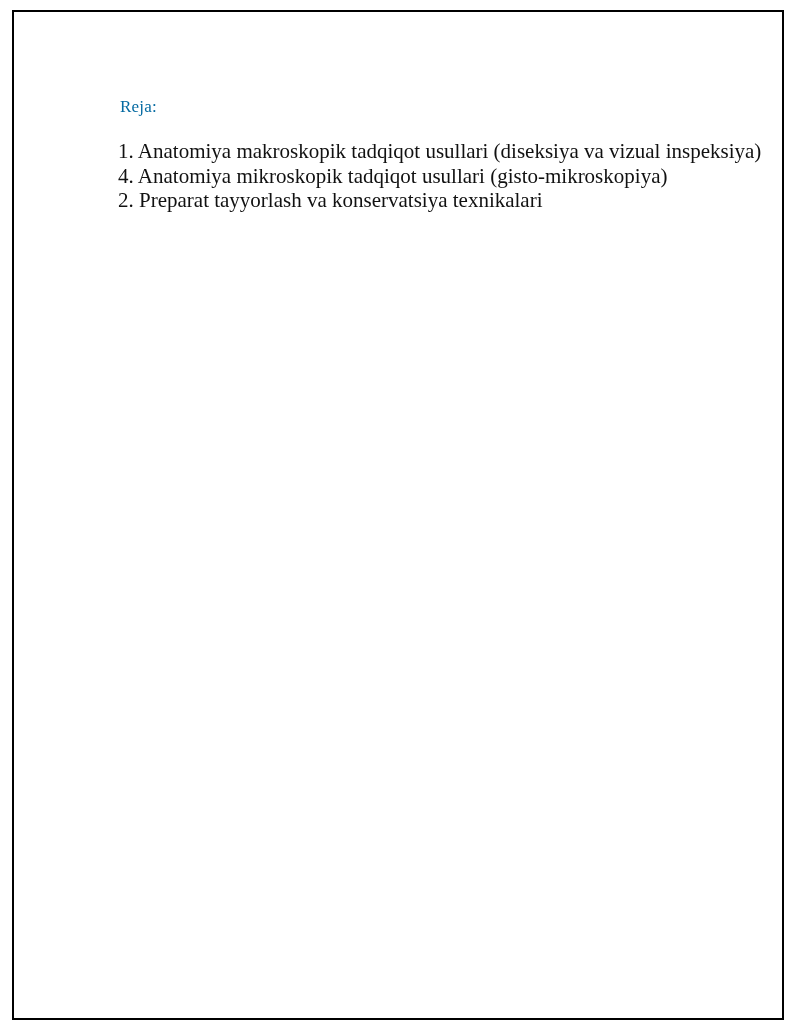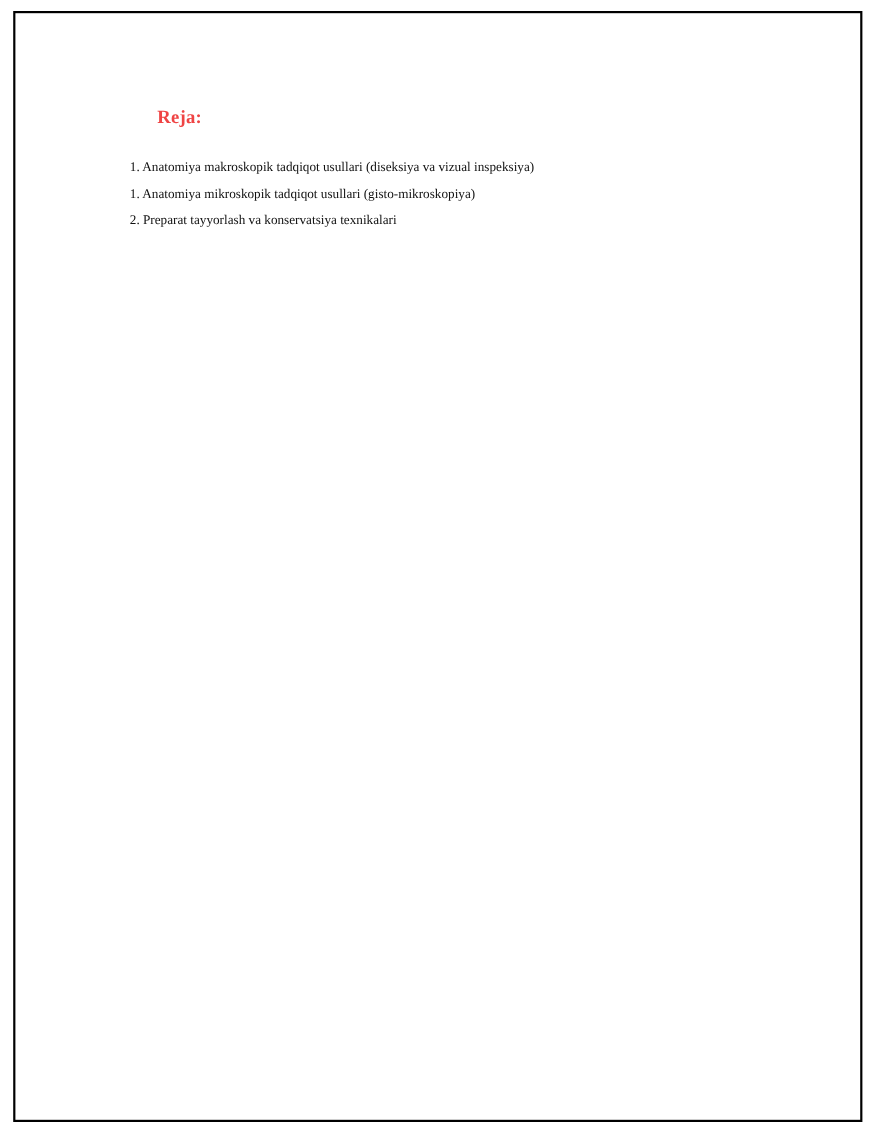--- a/index.html
+++ b/index.html
@@ -29,47 +29,46 @@
     width: 100%;
     height: 100%;
     overflow: hidden;
   }
   .doc-heading {
     position: absolute;
     left: 106px;
     top: 85px;
     font-family: "Liberation Serif", serif;
     font-size: 17px;
-    font-weight: bold;
-    color: #ef4444;
+    font-weight: normal;
+    color: #0369a1;
     letter-spacing: 0.2px;
-    margin-left: 23px;
   }
   .doc-list {
     position: absolute;
     left: 104px;
     top: 127px;
     width: 600px;
   }
   .doc-list-item {
     font-family: "Liberation Serif", serif;
-    font-size: 12px;
+    font-size: 21px;
     line-height: 24.5px;
     color: #111111;
     white-space: nowrap;
   }
 </style>
 </head>
 <body>
 
 <div class="page-frame">
   <div class="page-inner">
 
     <div class="doc-heading">Reja:</div>
 
     <div class="doc-list">
       <div class="doc-list-item">1. Anatomiya makroskopik tadqiqot usullari (diseksiya va vizual inspeksiya)</div>
-      <div class="doc-list-item">1. Anatomiya mikroskopik tadqiqot usullari (gisto-mikroskopiya)</div>
+      <div class="doc-list-item">4. Anatomiya mikroskopik tadqiqot usullari (gisto-mikroskopiya)</div>
       <div class="doc-list-item">2. Preparat tayyorlash va konservatsiya texnikalari</div>
     </div>
 
   </div>
 </div>
 
 </body></html>

